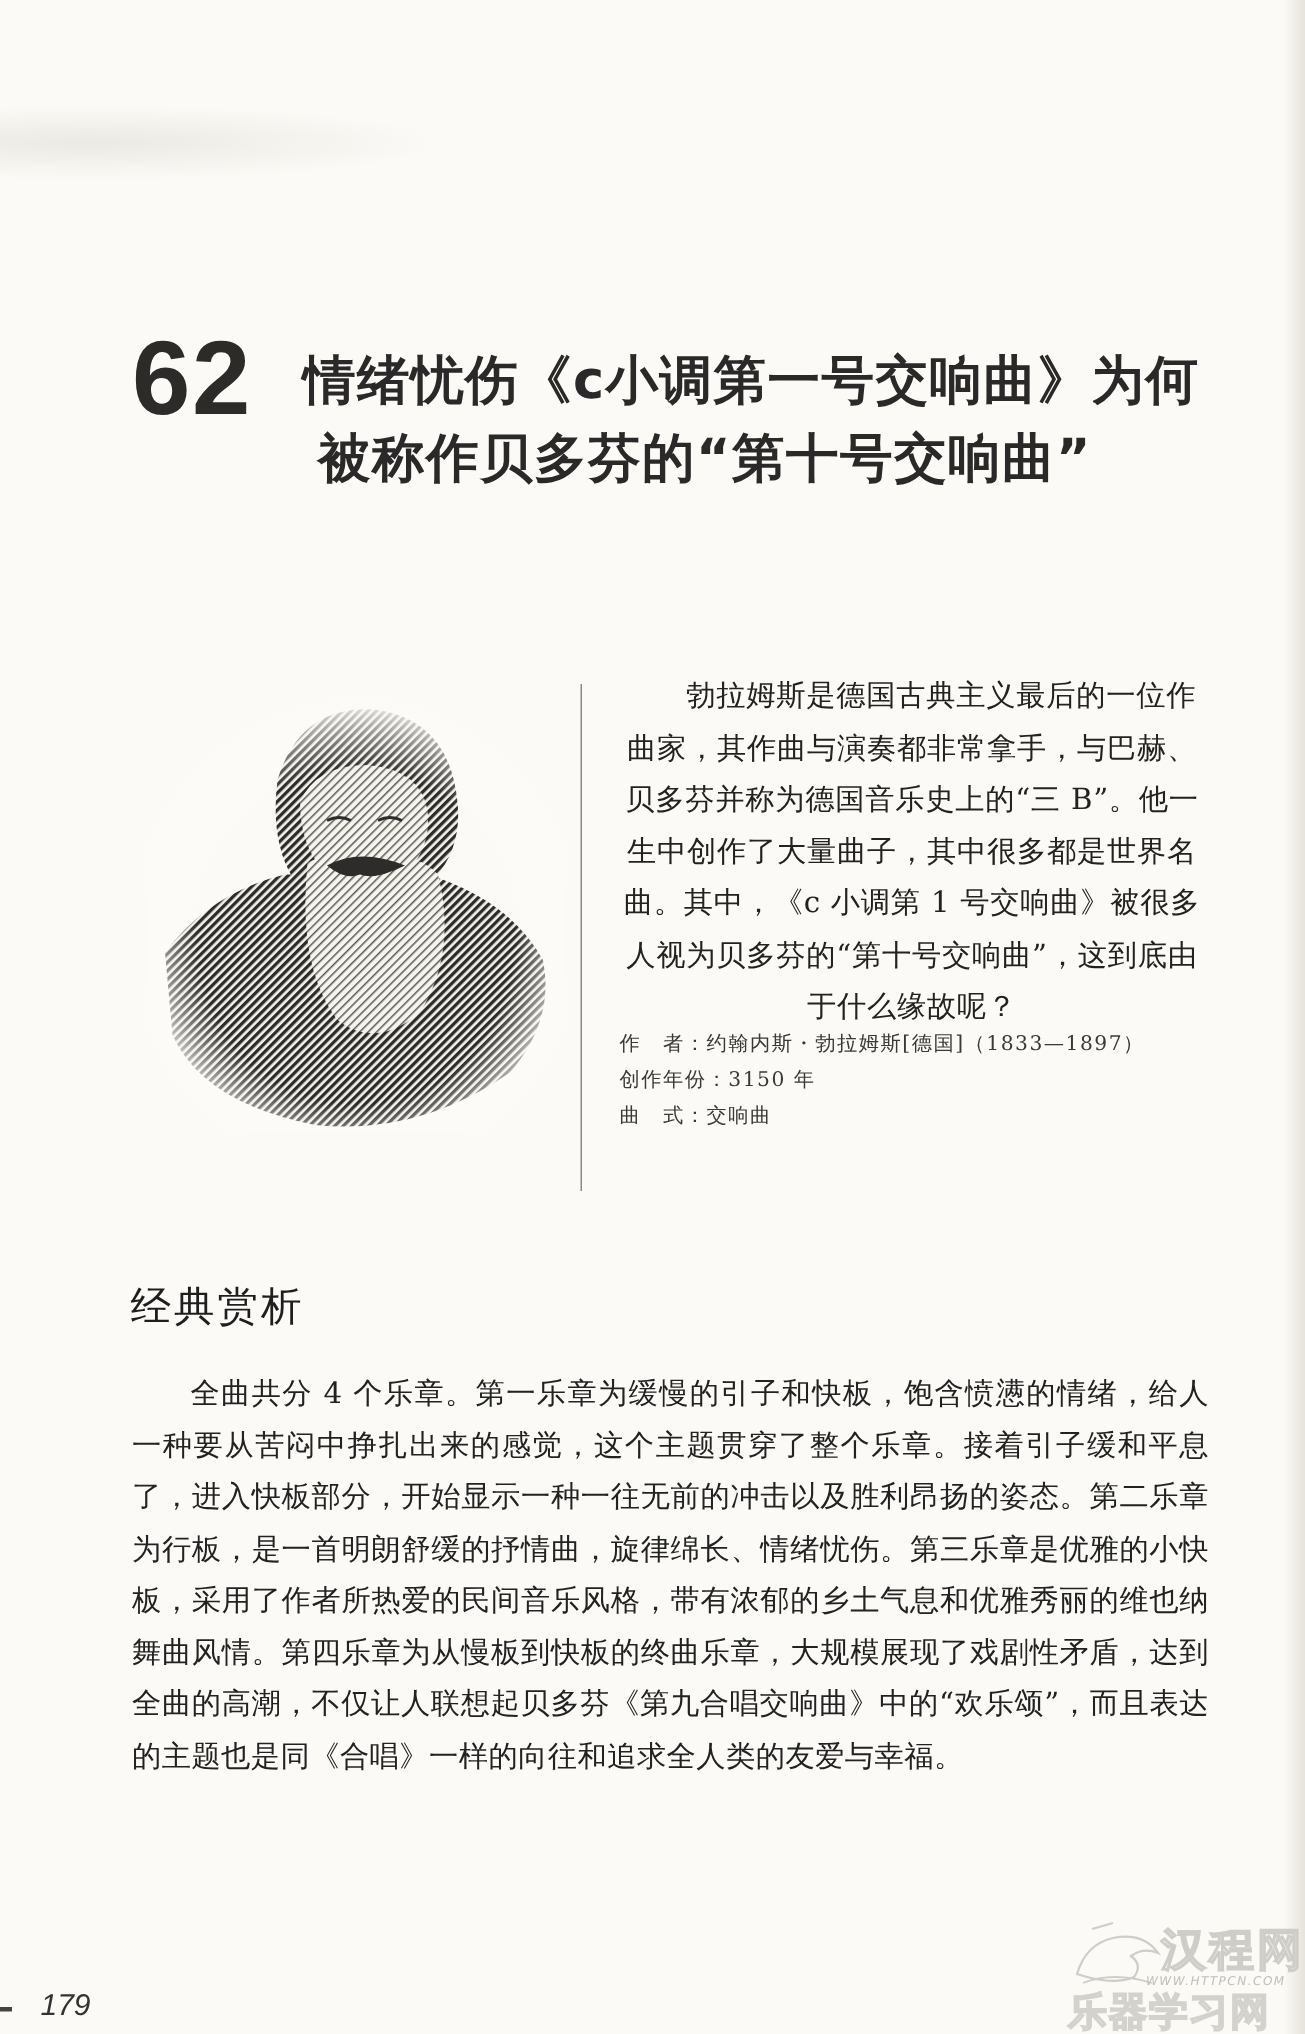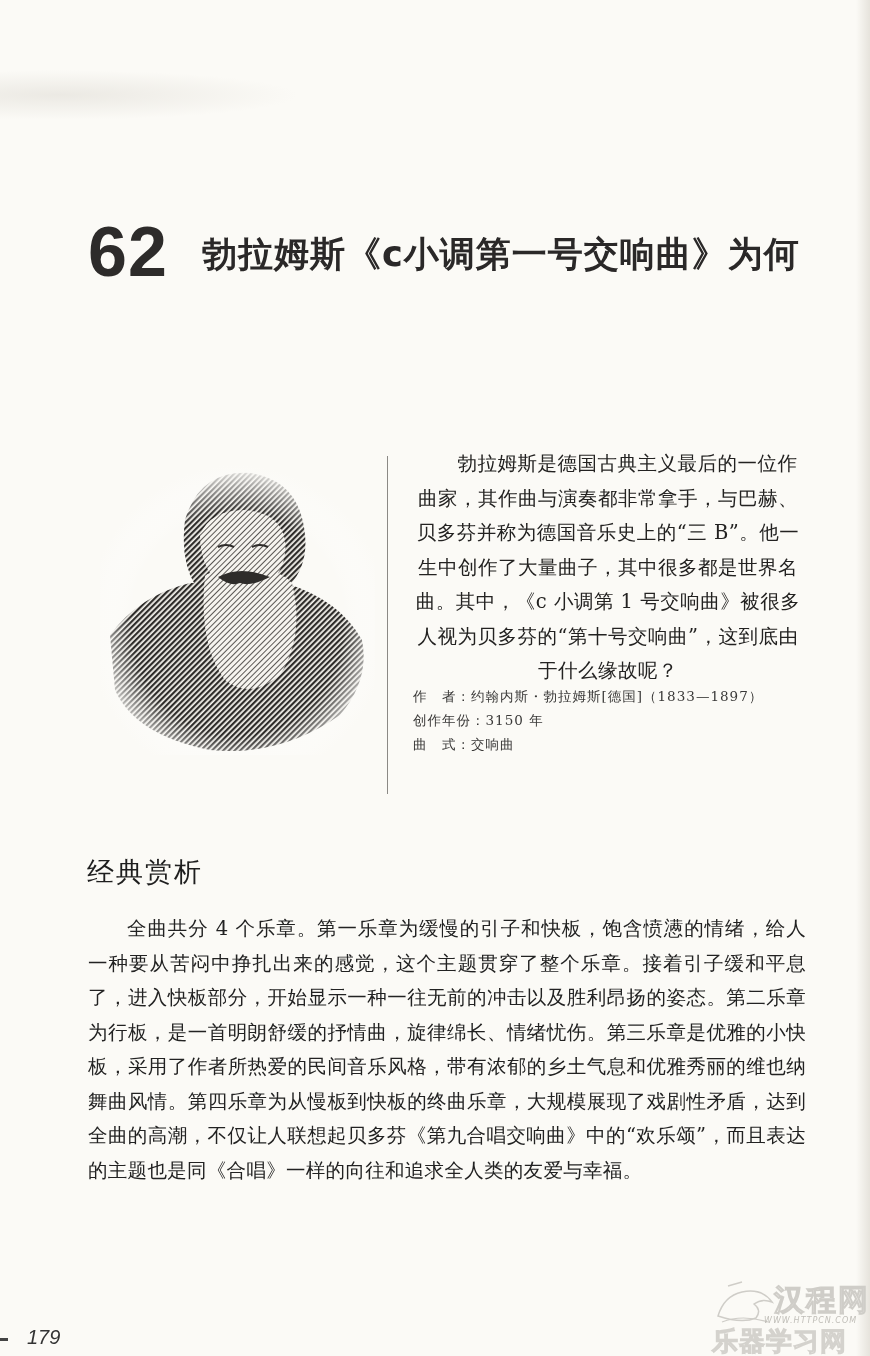--- a/index.html
+++ b/index.html
@@ -167,21 +167,22 @@
     }
   </style>
 </head>
 <body>
 
 <div class="page-edge"></div>
 <div class="header-ghost"></div>
 
 <div class="chapter-number">62</div>
 <div class="chapter-title">
-  <span>勃拉姆斯《c小调第一号交响曲》为何</span>
+  <span>情绪忧伤《c小调第一号交响曲》为何</span>
+  <span class="line2">被称作贝多芬的“第十号交响曲”</span>
 </div>
 
 <div class="portrait">
   <svg width="275" height="290" viewBox="0 0 275 290" xmlns="http://www.w3.org/2000/svg">
     <defs>
       <pattern id="hatch" width="4" height="4" patternUnits="userSpaceOnUse" patternTransform="rotate(45)">
         <rect width="4" height="4" fill="#f4f2ec"></rect>
         <rect width="2.2" height="4" fill="#2e2c2a"></rect>
       </pattern>
       <pattern id="hatchLight" width="4" height="4" patternUnits="userSpaceOnUse" patternTransform="rotate(45)">

